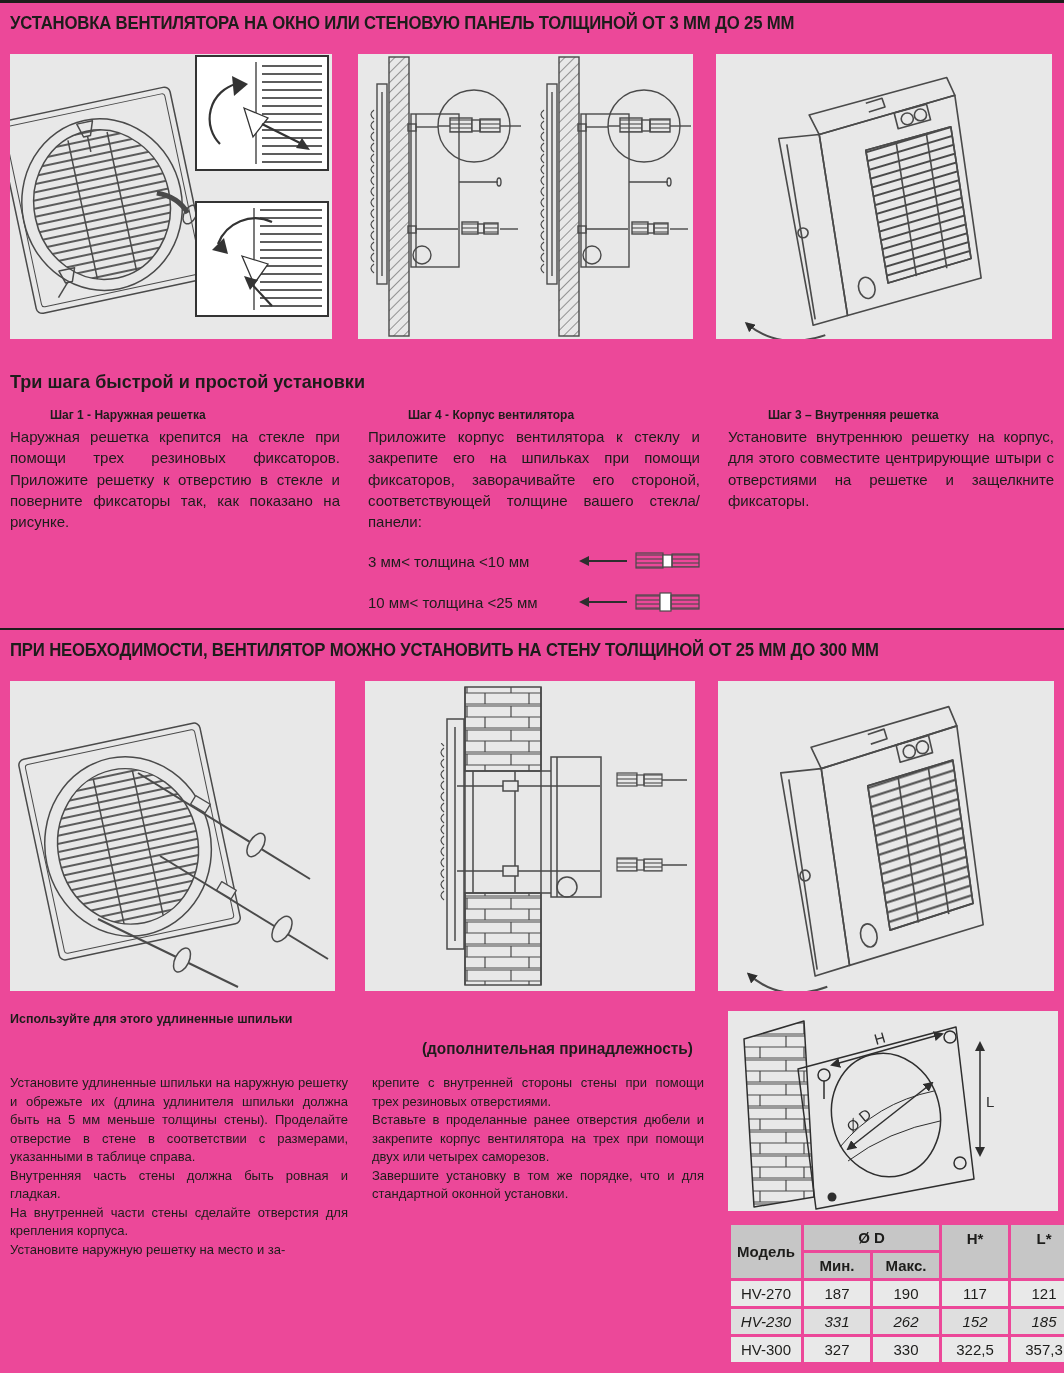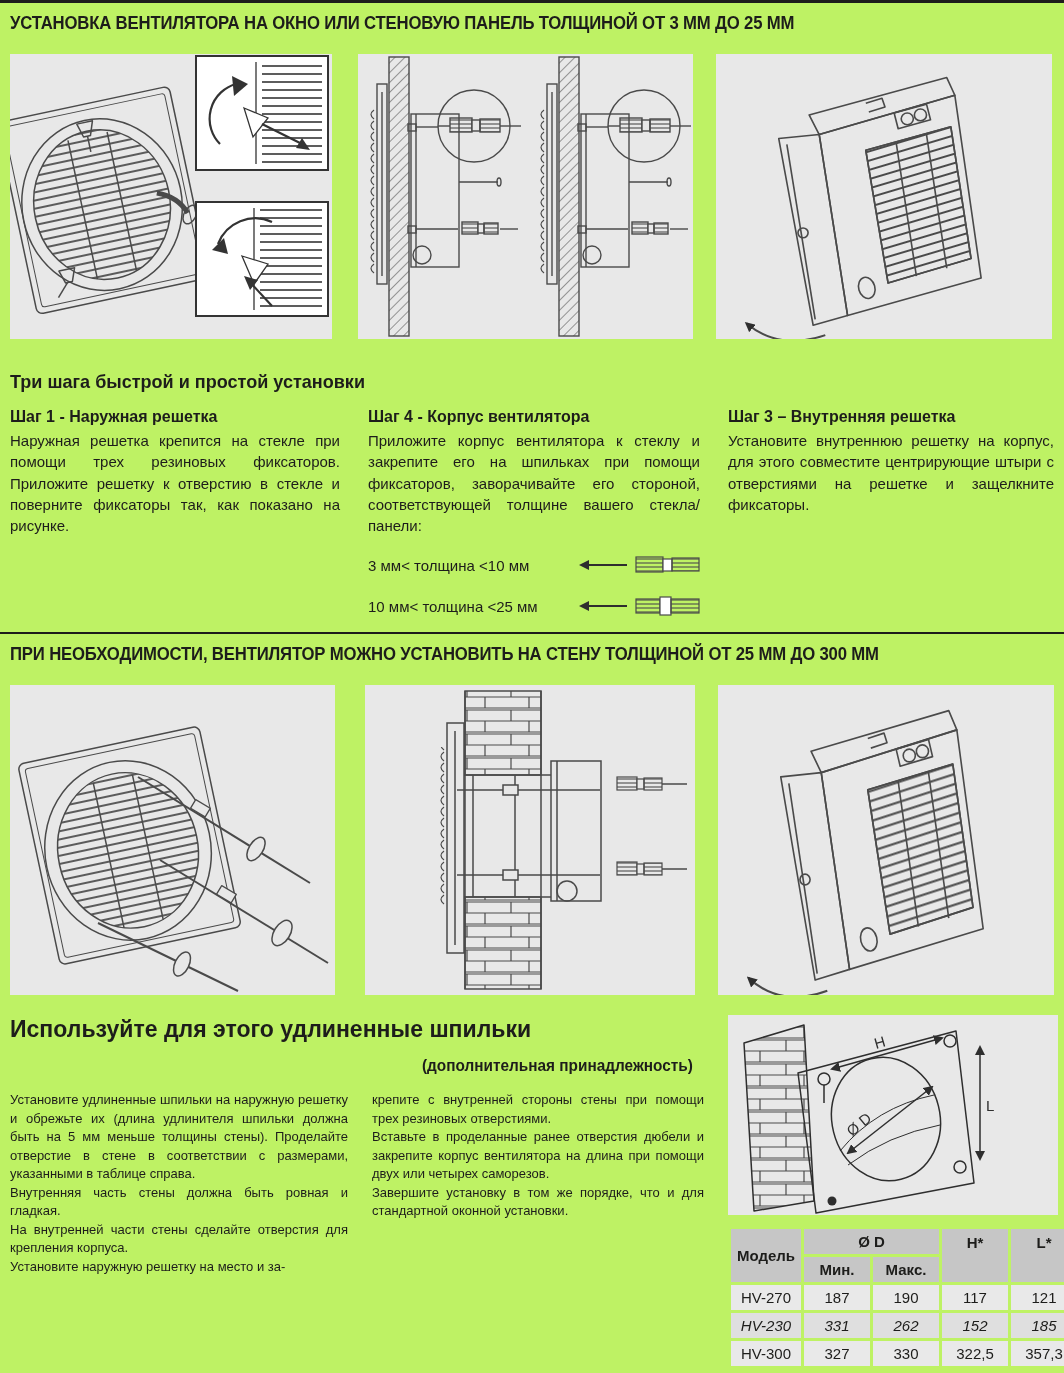--- a/index.html
+++ b/index.html
@@ -1,47 +1,47 @@
 <!DOCTYPE html>
 <html style="--panel-bg: #e8e8e8; --table-header-bg: #c6c6c6; --table-row-bg: #e9e9e9; --table-row-alt-bg: #dfdfdf; --rule: #1d1d1b; --text: #1d1d1b; --line: #4a4a4a;"><head>
 <meta charset="utf-8">
 <style>
   * { margin:0; padding:0; box-sizing:border-box; }
   html,body { background:#fff; }
   .page {
     width:1064px; height:1373px; position:relative; overflow:hidden;
-    background:#bef264; color:var(--text,#1d1d1b);
+    background:#ec4899; color:var(--text,#1d1d1b);
     font-family:"Liberation Sans","DejaVu Sans",sans-serif;
   }
   .rule-top { height:3px; background:var(--rule,#1d1d1b); }
   .rule-mid { height:2px; background:var(--rule,#1d1d1b); margin-top:14px; }
   .main-heading { font-size:19px; font-weight:700; margin:9px 10px 0; white-space:nowrap; }
   .main-heading .cond { display:inline-block; transform:scaleX(.88); transform-origin:0 50%; letter-spacing:-0.2px; }
   .panel-row { display:flex; margin:20px 10px 0; }
   .panel { background:var(--panel-bg,#e8e8e8); flex:none; }
   .row1 .panel { height:285px; }
   .row2 .panel { height:310px; }
   .pA1 { width:322px; }  .pB1 { width:335px; margin-left:26px; }  .pC1 { width:336px; margin-left:23px; }
   .pA2 { width:325px; }  .pB2 { width:330px; margin-left:30px; }  .pC2 { width:336px; margin-left:23px; }
   .sub-heading { font-size:19px; font-weight:700; margin:32px 10px 0; }
   .sub-heading .cond2 { display:inline-block; transform:scaleX(.95); transform-origin:0 50%; }
   .steps-row { display:flex; margin:15px 10px 0; min-height:194px; align-items:flex-start; }
   .step { width:330px; }
   .step.s2 { width:332px; margin-left:28px; }
   .step.s3 { width:326px; margin-left:28px; }
-  .step-title { font-size:16px; font-weight:700; margin-bottom:4px; }
+  .step-title { font-size:12px; font-weight:700; margin-bottom:4px;margin-left:40px; }
   .step-body { font-size:15px; line-height:1.42; text-align:justify; }
   .thick-row { display:flex; align-items:center; margin-top:17px; }
   .thick-row .lbl { width:205px; font-size:15px; }
   .thick-row .arr { margin-left:4px; }
   .thick-row .fix { margin-left:6px; }
   .bottom { display:flex; margin:20px 10px 0; }
   .bottom-left { width:694px; }
   .bottom-right { width:336px; margin-left:24px; }
-  .use-heading { font-size:24px; font-weight:700; }
+  .use-heading { font-size:13px; font-weight:700; }
   .use-heading .cond2, .use-sub .cond2 { display:inline-block; transform:scaleX(.96); transform-origin:0 50%; }
   .use-sub { font-size:16px; font-weight:700; margin-top:14px;text-align:right; }
   .text-cols { display:flex; margin-top:16px; }
   .tcol { width:338px; font-size:13px; line-height:1.42; text-align:justify; }
   .tcol.c2 { width:332px; margin-left:24px; }
   .tcol p { margin:0; }
   .dim-panel { width:330px; height:200px; background:var(--panel-bg,#e8e8e8); }
   table.spec { border-collapse:separate; border-spacing:3px; width:334px; margin-top:11px; font-size:15px; table-layout:fixed; }
   .spec th, .spec td { background:var(--table-row-bg,#e9e9e9); text-align:center; padding:4px 2px; font-weight:400; }
   .spec thead th { background:var(--table-header-bg,#c6c6c6); font-weight:700; }
@@ -367,21 +367,21 @@
       </div>
       <div class="text-cols">
         <div class="tcol c1">
           <p>Установите удлиненные шпильки на наружную решетку и обрежьте их (длина удлинителя шпильки должна быть на 5 мм меньше толщины стены). Проделайте отверстие в стене в соответствии с размерами, указанными в таблице справа.</p>
           <p>Внутренняя часть стены должна быть ровная и гладкая.</p>
           <p>На внутренней части стены сделайте отверстия для крепления корпуса.</p>
           <p>Установите наружную решетку на место и за-</p>
         </div>
         <div class="tcol c2">
           <p>крепите с внутренней стороны стены при помощи трех резиновых отверстиями.</p>
-          <p>Вставьте в проделанные ранее отверстия дюбели и закрепите корпус вентилятора на длина при помощи двух или четырех саморезов.</p>
+          <p>Вставьте в проделанные ранее отверстия дюбели и закрепите корпус вентилятора на трех при помощи двух или четырех саморезов.</p>
           <p>Завершите установку в том же порядке, что и для стандартной оконной установки.</p>
         </div>
       </div>
     </div>
 
     <div class="bottom-right">
       <div class="dim-panel">
         <svg viewBox="0 0 330 200" width="330" height="200">
           <g stroke="#2e2e2e" fill="none" stroke-width="1.5" stroke-linejoin="round">
             <polygon points="16,28 76,10 86,186 26,196" fill="url(#pBrick)"></polygon>

